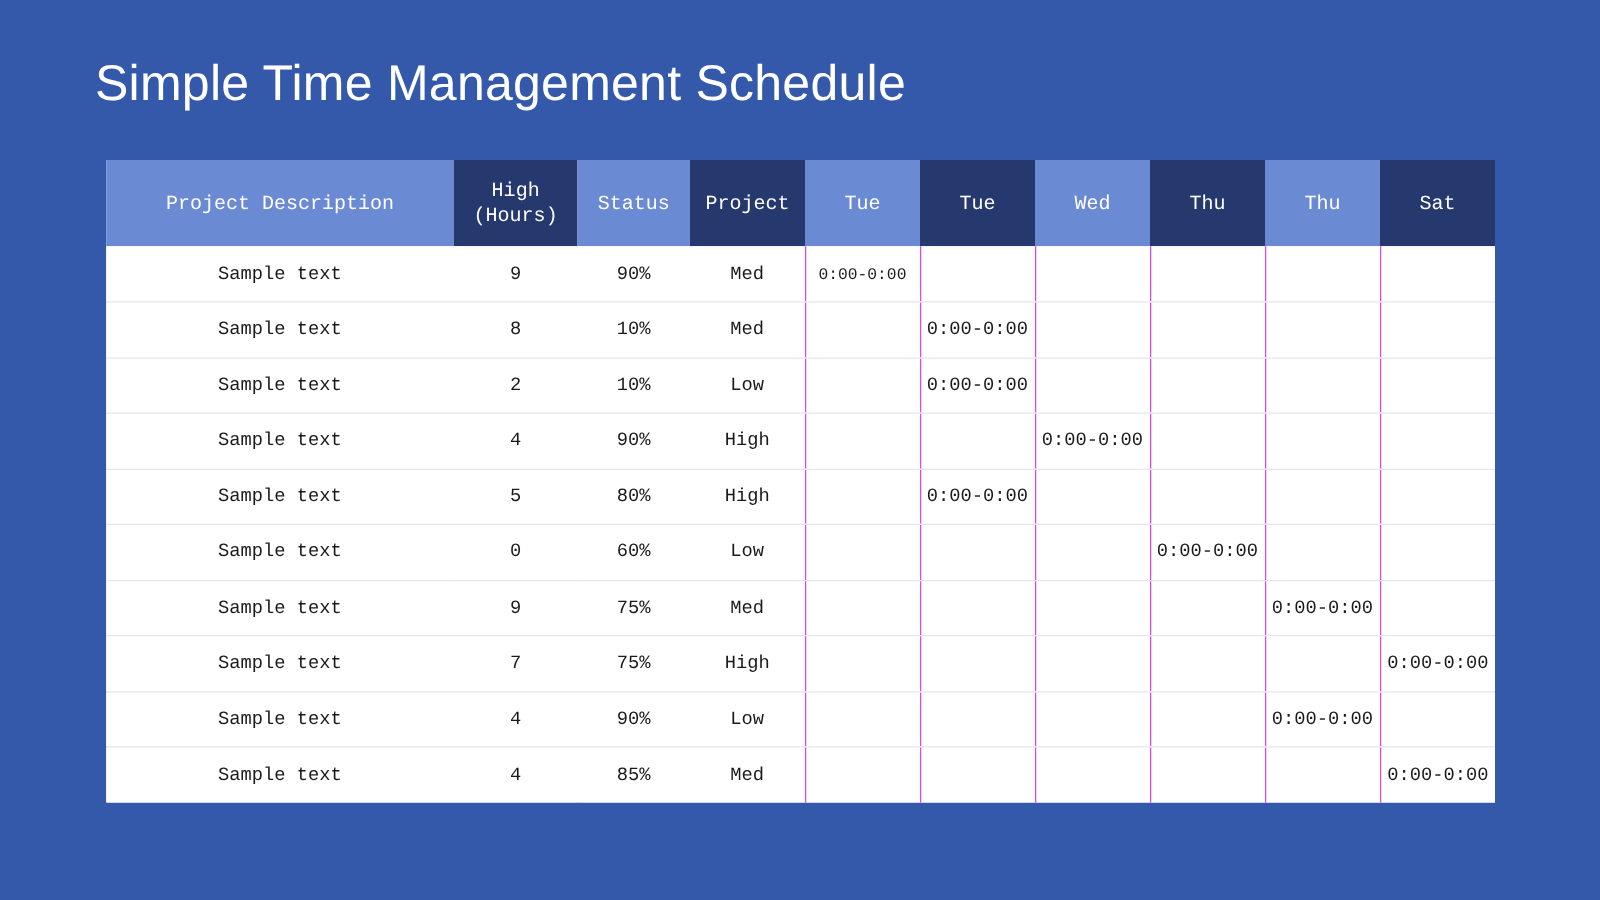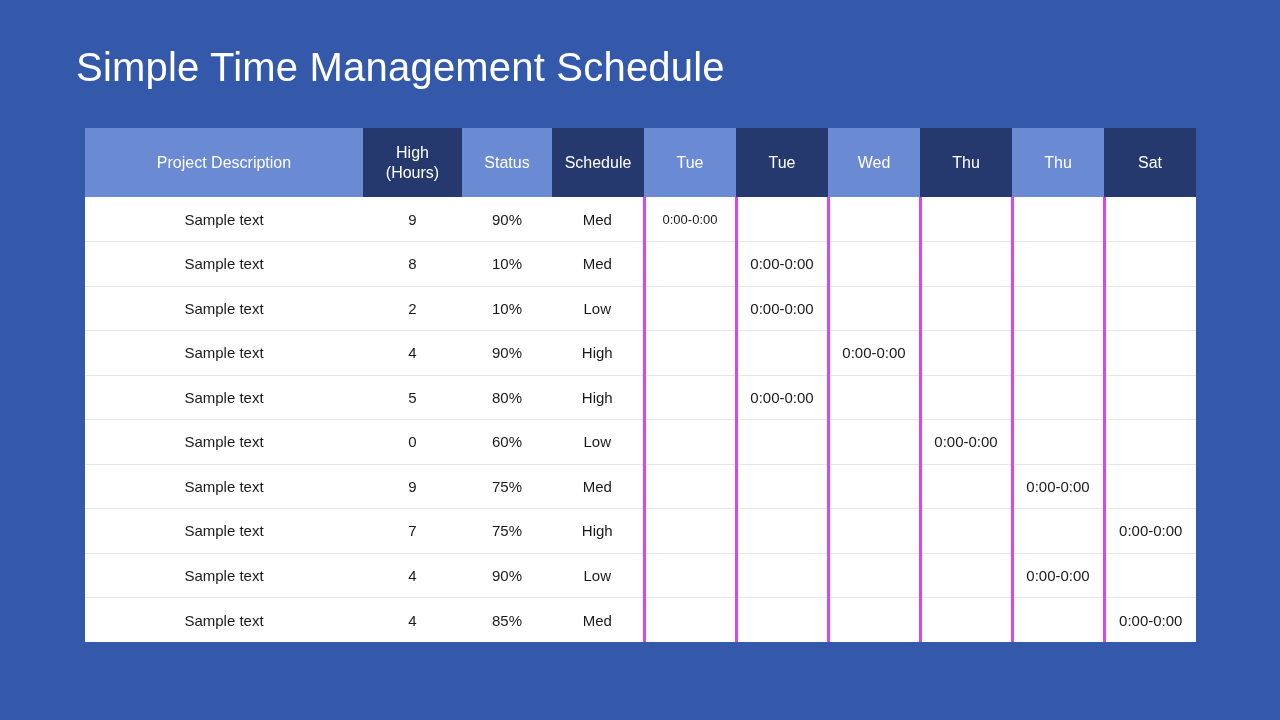--- a/index.html
+++ b/index.html
@@ -36,20 +36,21 @@
     line-height: 52px;
     white-space: nowrap;
   }
 
   
   .table-wrap {
     position: absolute;
     left: 85px;
     top: 128px;
     width: 1110px;
+    font-family: Liberation Mono, monospace;
   }
 
   table.schedule {
     border-collapse: collapse;
     table-layout: fixed;
     width: 1110px;
     background: #ffffff;
   }
 
   
@@ -104,21 +105,21 @@
     padding-left: 21px;
   }
 
   td.cell-time {
     text-align: center;
     padding-right: 34px;
   }
 
   
   td.cell-day {
-    border-left: 3px solid #d946ef;
+    border-left: 1px solid #d946ef;
     font-size: 15px;
     color: #1f1f1f;
   }
 
   td.cell-day.small {
     font-size: 13px;
   }
 
   
   td.cell-status,
@@ -160,21 +161,21 @@
           <col class="c-day">
       </colgroup>
       <thead>
         <tr>
           <th class="h-light h-desc">Project Description</th>
           <th class="h-dark">
             <span>High</span><br>
             <span>(Hours)</span>
           </th>
           <th class="h-light">Status</th>
-          <th class="h-dark">Schedule</th>
+          <th class="h-dark">Project</th>
           <th class="h-light">Tue</th>
           <th class="h-dark">Tue</th>
           <th class="h-light">Wed</th>
           <th class="h-dark">Thu</th>
           <th class="h-light">Thu</th>
           <th class="h-dark">Sat</th>
         </tr>
       </thead>
       <tbody id="schedule-body">
           <tr>

